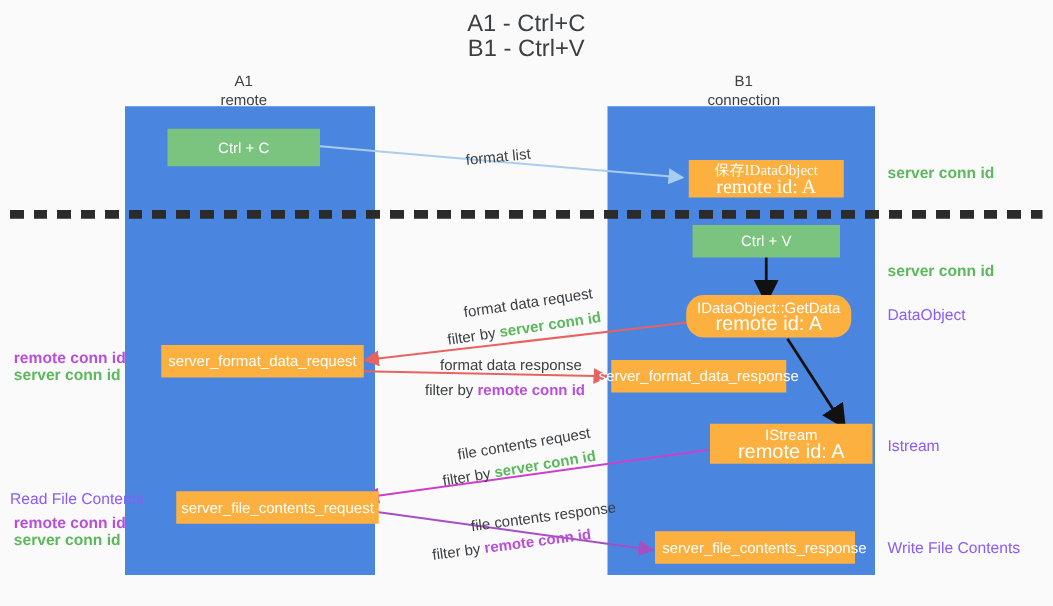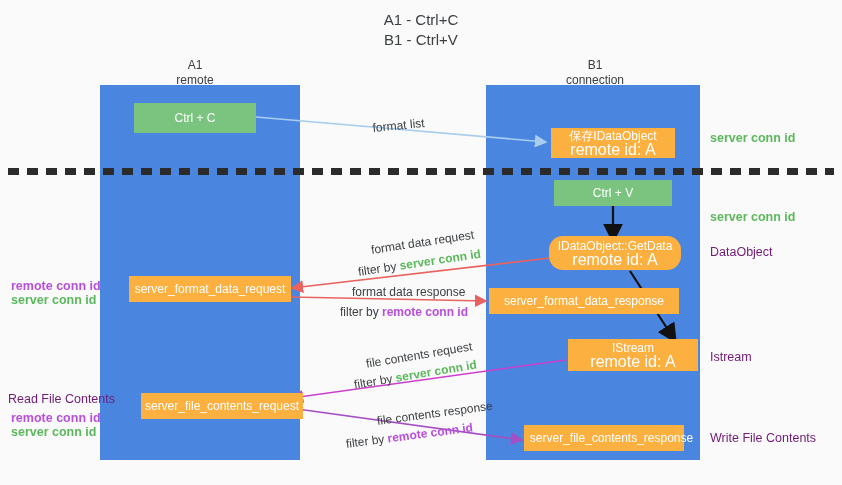--- a/index.html
+++ b/index.html
@@ -54,37 +54,37 @@
   }
   .node.green { background: #7bc47f; }
   .node.orange { background: #fbb040; }
   .node .l2 { font-size: 16px; }
   .side-label {
     position: absolute;
     font-size: 12.5px;
     line-height: 15px;
     white-space: nowrap;
   }
-  .side-label.plain { color: #701a75; }
+  .side-label.plain { color: #8b5cf6; }
   .green-txt { color: #5cb85c; font-weight: bold; }
   .purple-txt { color: #b84fd8; font-weight: bold; }
   .edge-label {
     position: absolute;
     font-size: 12px;
     line-height: 15px;
     white-space: nowrap;
     color: #3c4043;
   }
   .title {
     position: absolute;
     left: 0;
     top: 10px;
     width: 842px;
     text-align: center;
-    font-size: 15px;
+    font-size: 19px;
     line-height: 20px;
     color: #3c4043;
   }
   .dashline {
     position: absolute;
     left: 8px;
     top: 168px;
     width: 826px;
     height: 7px;
     background: repeating-linear-gradient(to right, #2b2b2b 0px, #2b2b2b 11px, rgba(0,0,0,0) 11px, rgba(0,0,0,0) 19px);
@@ -157,35 +157,35 @@
   </div>
 
   <div class="node orange" style="left:129px; top:276px; width:162px; height:26px;">
     <span>server_format_data_request</span>
   </div>
 
   <div class="node orange" style="left:141px; top:393px; width:162px; height:26px;">
     <span>server_file_contents_request</span>
   </div>
 
-  <div class="node orange" style="left:551px; top:128px; width:124px; height:30px;">
+  <div class="node orange" style="left:551px; top:128px; width:124px; height:30px;font-family:Liberation Serif, serif;">
     <span>保存IDataObject</span>
     <span class="l2">remote id: A</span>
   </div>
 
   <div class="node green" style="left:554px; top:180px; width:118px; height:26px;">
     <span>Ctrl + V</span>
   </div>
 
   <div class="node orange" style="left:549px; top:236px; width:132px; height:34px;border-radius:14px;">
     <span>IDataObject::GetData</span>
     <span class="l2">remote id: A</span>
   </div>
 
-  <div class="node orange" style="left:489px; top:288px; width:190px; height:26px;">
+  <div class="node orange" style="left:489px; top:288px; width:140px; height:26px;">
     <span>server_format_data_response</span>
   </div>
 
   <div class="node orange" style="left:568px; top:339px; width:130px; height:32px;">
     <span>IStream</span>
     <span class="l2">remote id: A</span>
   </div>
 
   <div class="node orange" style="left:524px; top:425px; width:160px; height:26px;padding-left:15px;">
     <span>server_file_contents_response</span>

